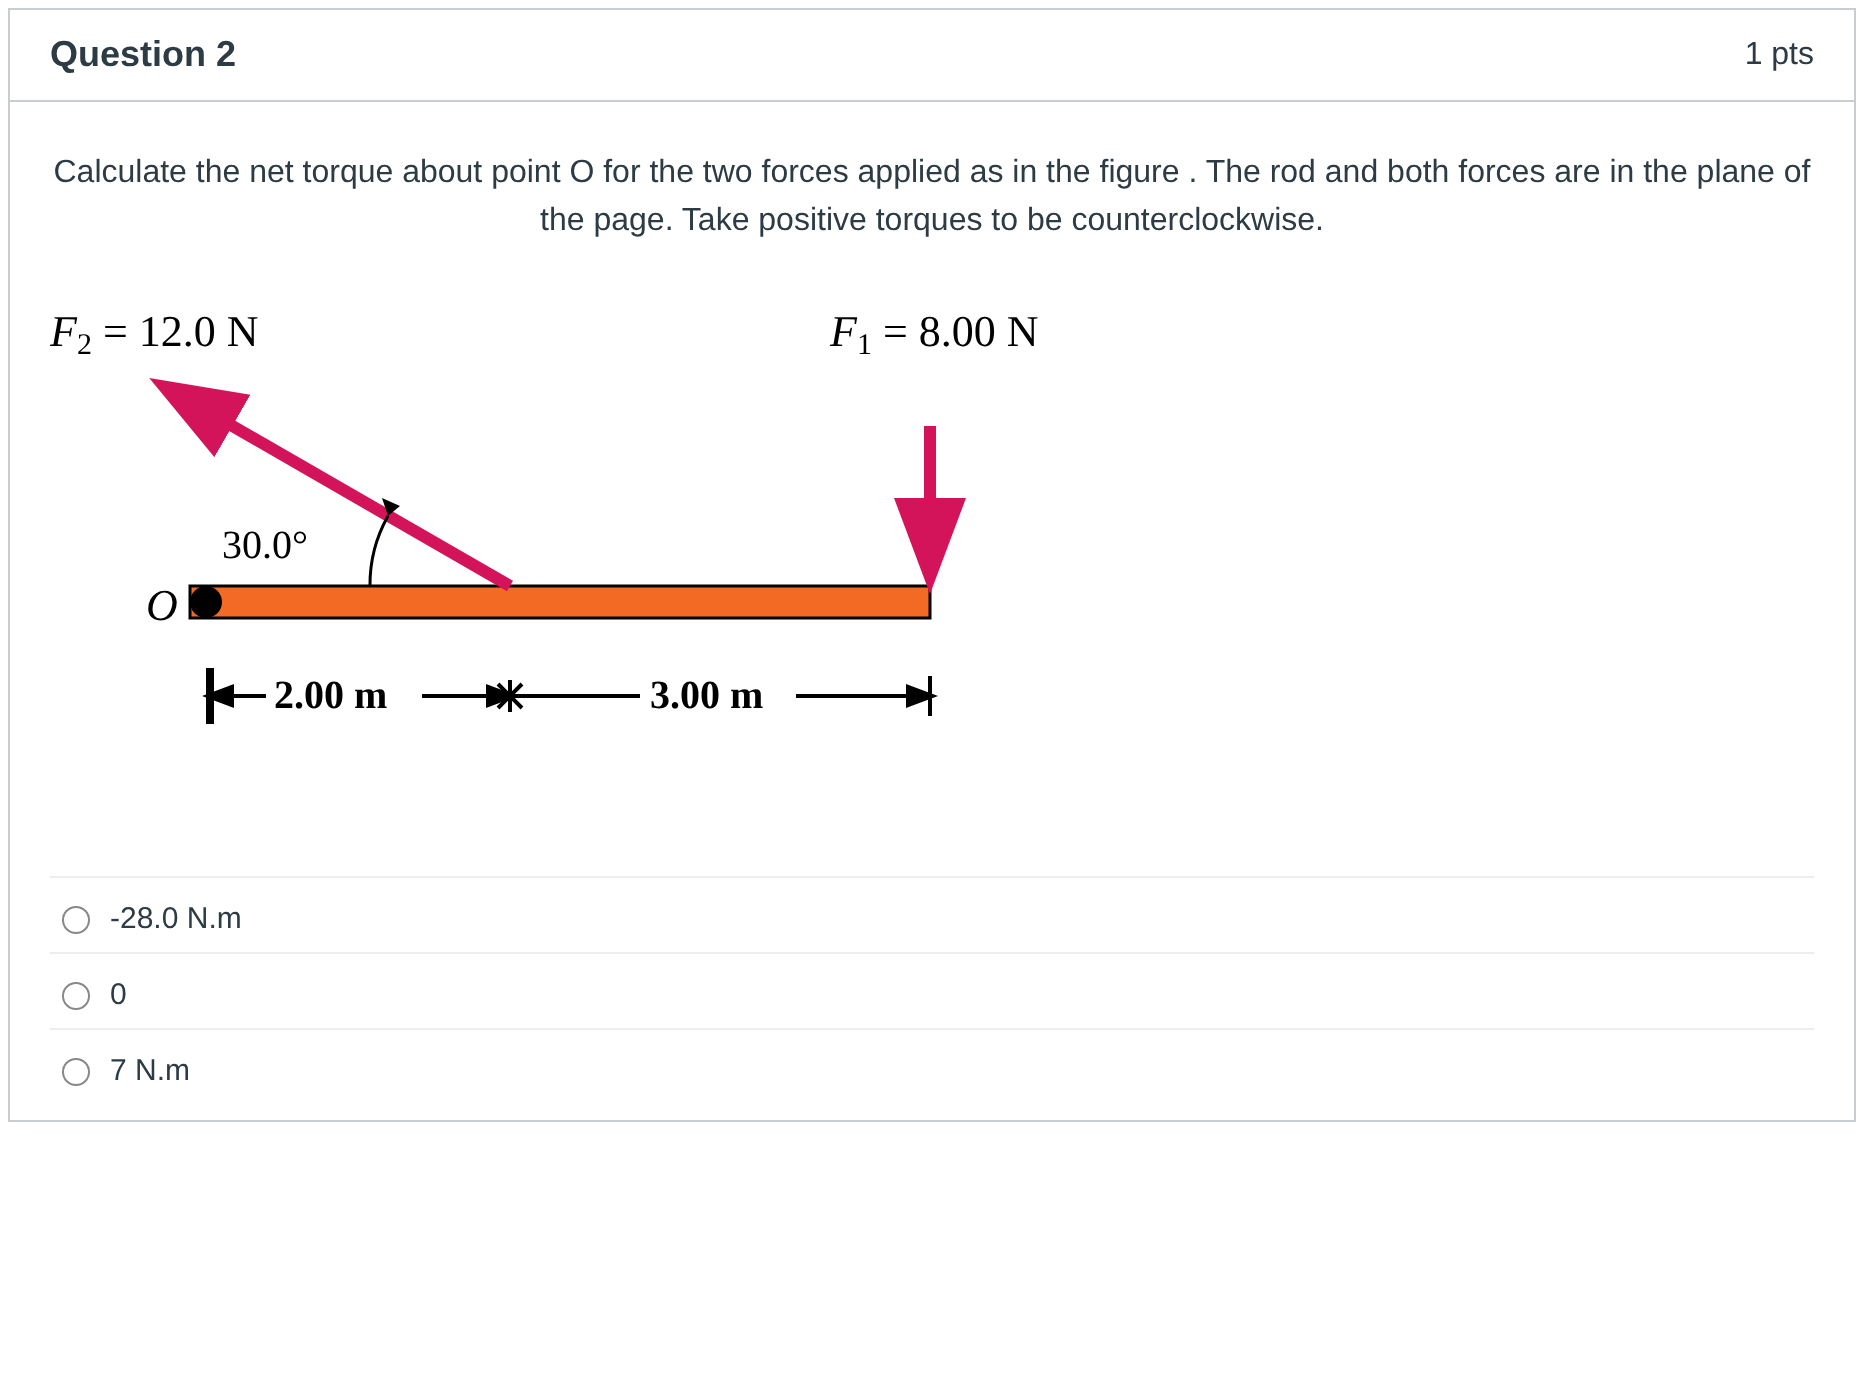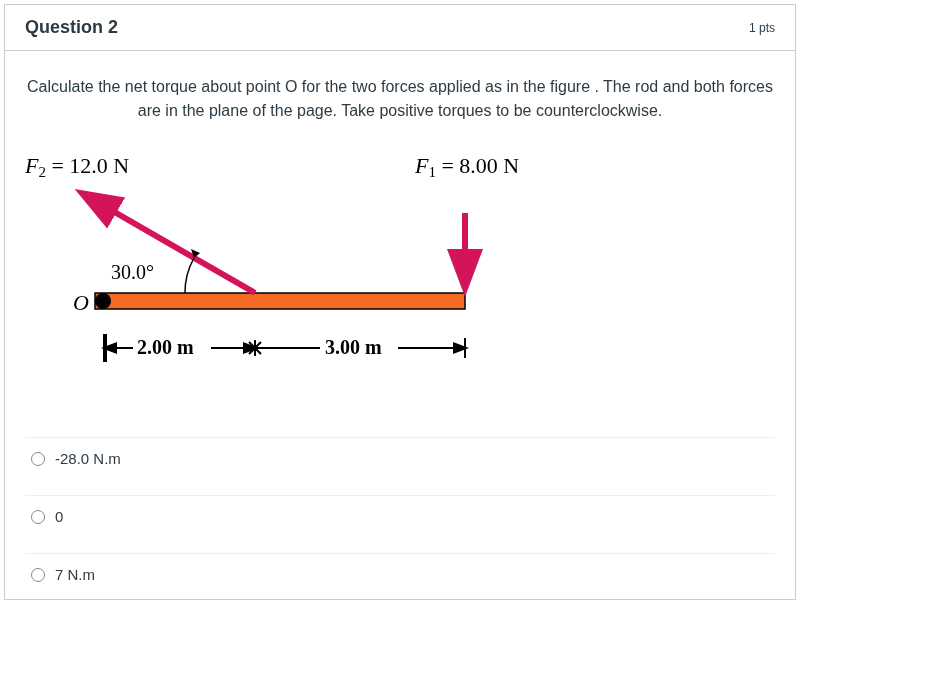--- a/index.html
+++ b/index.html
@@ -7,54 +7,54 @@
     margin: 0;
     padding: 0;
     font-family: "Helvetica Neue", Helvetica, Arial, sans-serif;
     background: #fff;
     color: #2d3b45;
     font-size: 16px;
   }
   .question-card {
     border: 1px solid #c7cdd1;
     margin: 4px;
-    width: 792px;
+    width: 924px;
   }
   .question-header {
     display: flex;
     justify-content: space-between;
     align-items: center;
     padding: 12px 20px;
     border-bottom: 1px solid #c7cdd1;
   }
   .question-title {
     font-weight: bold;
     font-size: 18px;
   }
   .question-pts {
-    font-size: 12px;
+    font-size: 16px;
   }
   .question-body {
     padding: 24px 20px 10px 20px;
   }
   .prompt {
     line-height: 1.5;
     margin-bottom: 20px;
     text-align: center;
   }
   .figure {
     margin: 10px 0 30px 0;
   }
   .answers {
     border-top: 1px solid #eee;
   }
   .answer-row {
     display: flex;
     align-items: center;
-    padding: 12px 0 28px 6px;
+    padding: 12px 0 8px 6px;
     border-bottom: 1px solid #eee;
     gap: 10px;
   }
   .answer-row:last-child { border-bottom: none; padding-bottom: 6px;}
   .radio {
     width: 14px;
     height: 14px;
     border: 1px solid #888;
     border-radius: 50%;
     flex: 0 0 14px;

